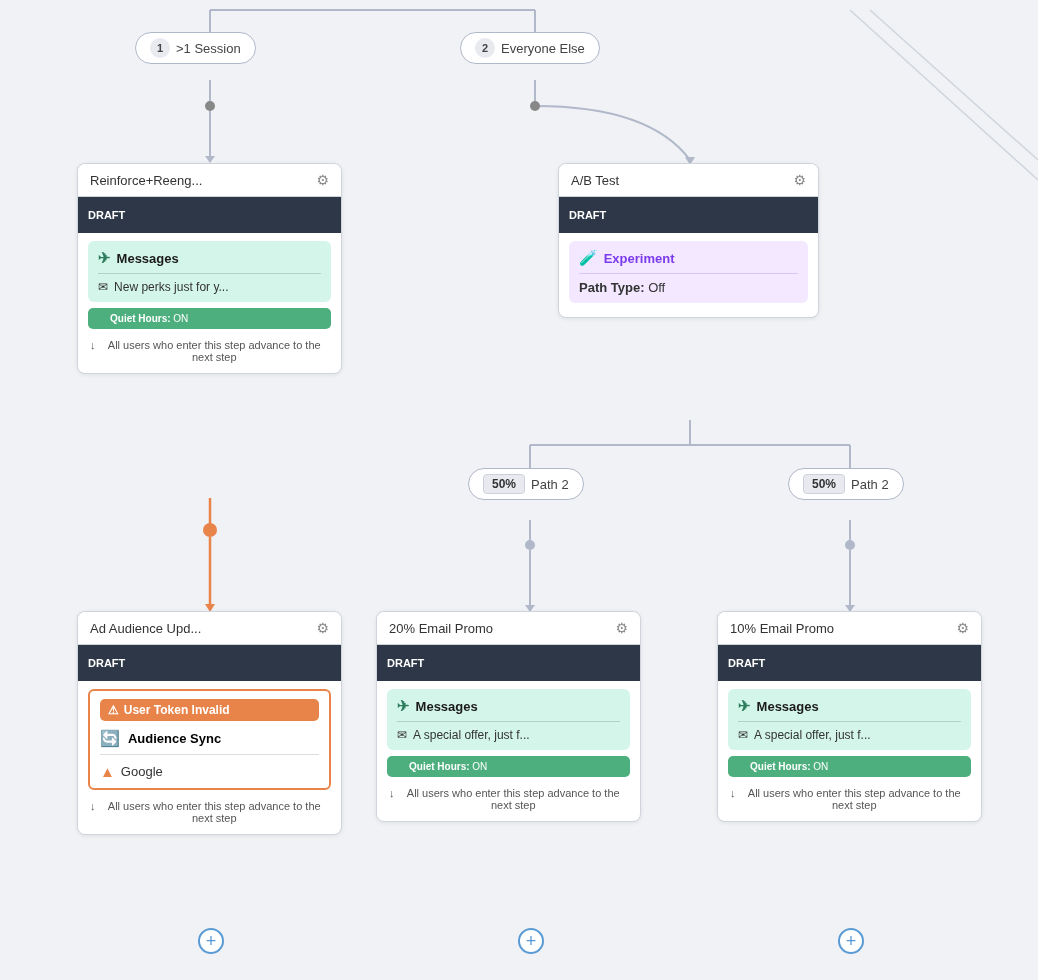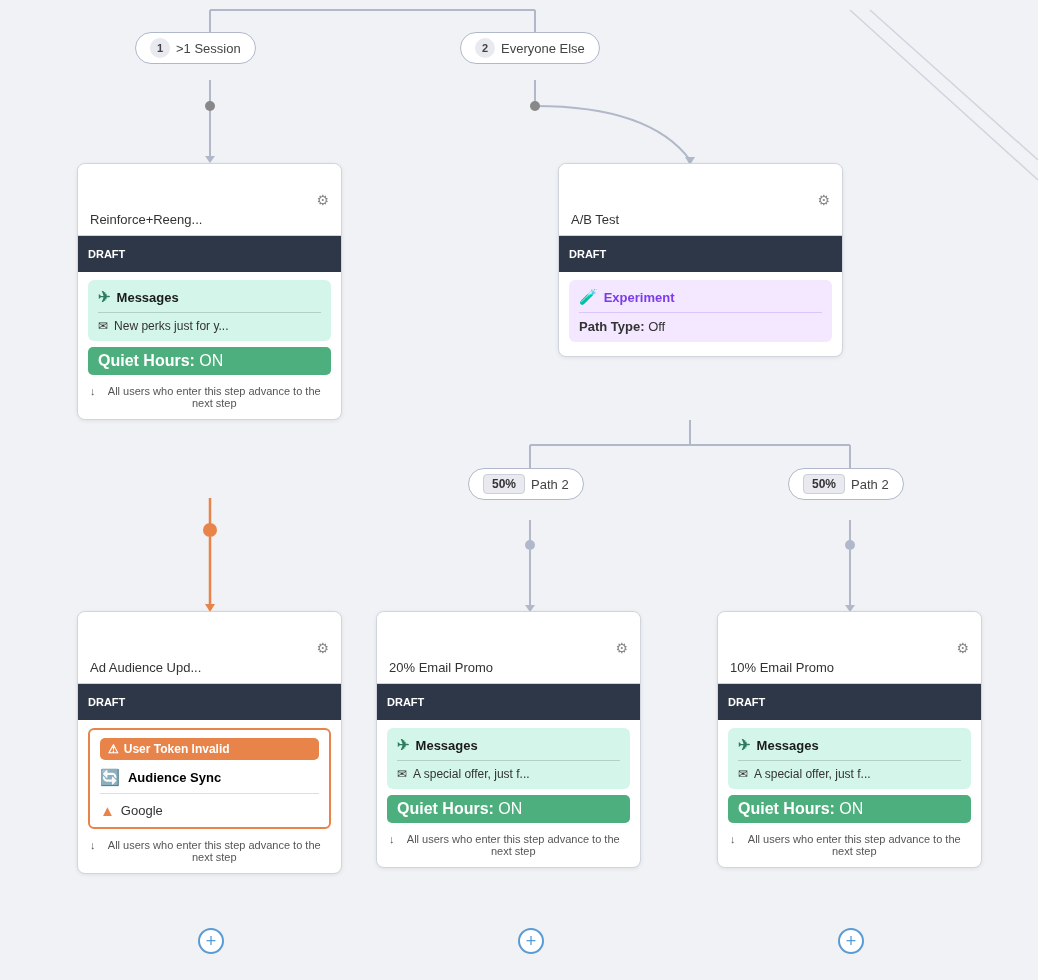--- a/index.html
+++ b/index.html
@@ -42,21 +42,20 @@
       padding: 8px 12px;
       background: #fff;
       border-radius: 8px 8px 0 0;
       border-bottom: 1px solid #d0d5dd;
     }
 
     .node-header-title {
       font-size: 13px;
       font-weight: 500;
       color: #333;
-      margin-top: 40px;
     }
 
     .gear-icon {
       color: #888;
       font-size: 14px;
       cursor: pointer;
     }
 
     .draft-badge {
       background: #2d3748;
@@ -99,22 +98,22 @@
       align-items: center;
       gap: 6px;
       font-size: 12px;
       color: #333;
     }
 
     .quiet-hours-badge {
       background: #4caf7d;
       color: #fff;
       border-radius: 5px;
-      padding: 5px 10px;
-      font-size: 16px;
+      padding: 5px 22px;
+      font-size: 10px;
       font-weight: 600;
       margin-bottom: 6px;
     }
 
     .quiet-hours-badge span { font-weight: 400; }
 
     .advance-text {
       font-size: 11px;
       color: #555;
       text-align: center;
@@ -331,21 +330,21 @@
       <div class="quiet-hours-badge">
         <span style="font-weight:700;">Quiet Hours:</span>&nbsp;<span>ON</span>
       </div>
       <div class="advance-text">
         <span>↓</span>
         <span>All users who enter this step advance to the next step</span>
       </div>
     </div>
   </div>
 
-  <div class="node-card" style="left:558px; top:163px; width:285px;">
+  <div class="node-card" style="left:558px; top:163px; width:261px;">
     <div class="node-header">
       <span class="node-header-title">A/B Test</span>
       <span class="gear-icon">⚙</span>
     </div>
     <div class="draft-badge">DRAFT</div>
     <div class="node-body">
       <div class="exp-block">
         <div class="exp-block-title">
           <span style="font-size:15px;">🧪</span>
           <span>Experiment</span>

